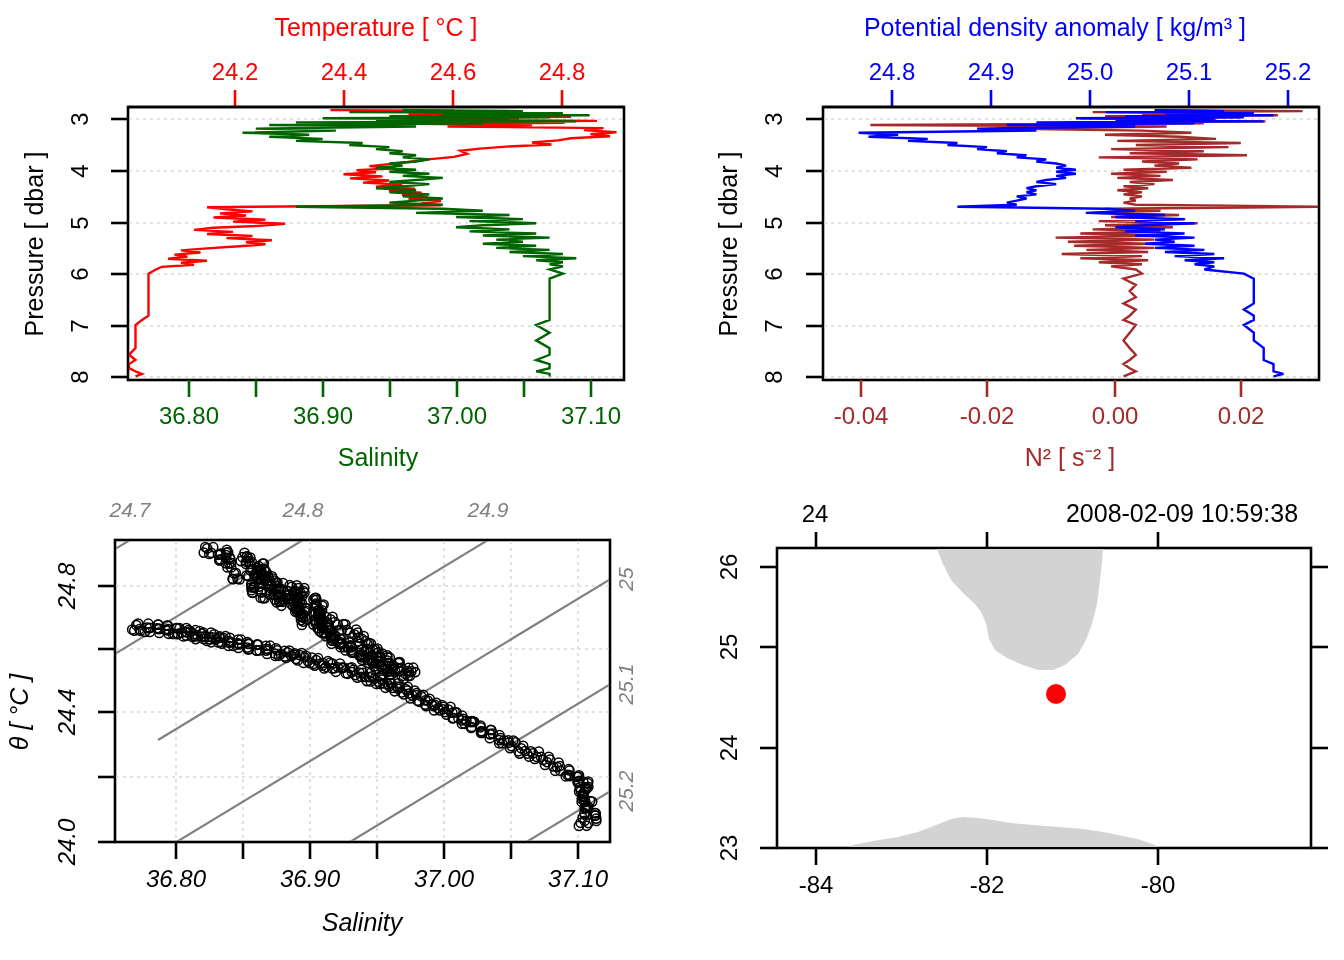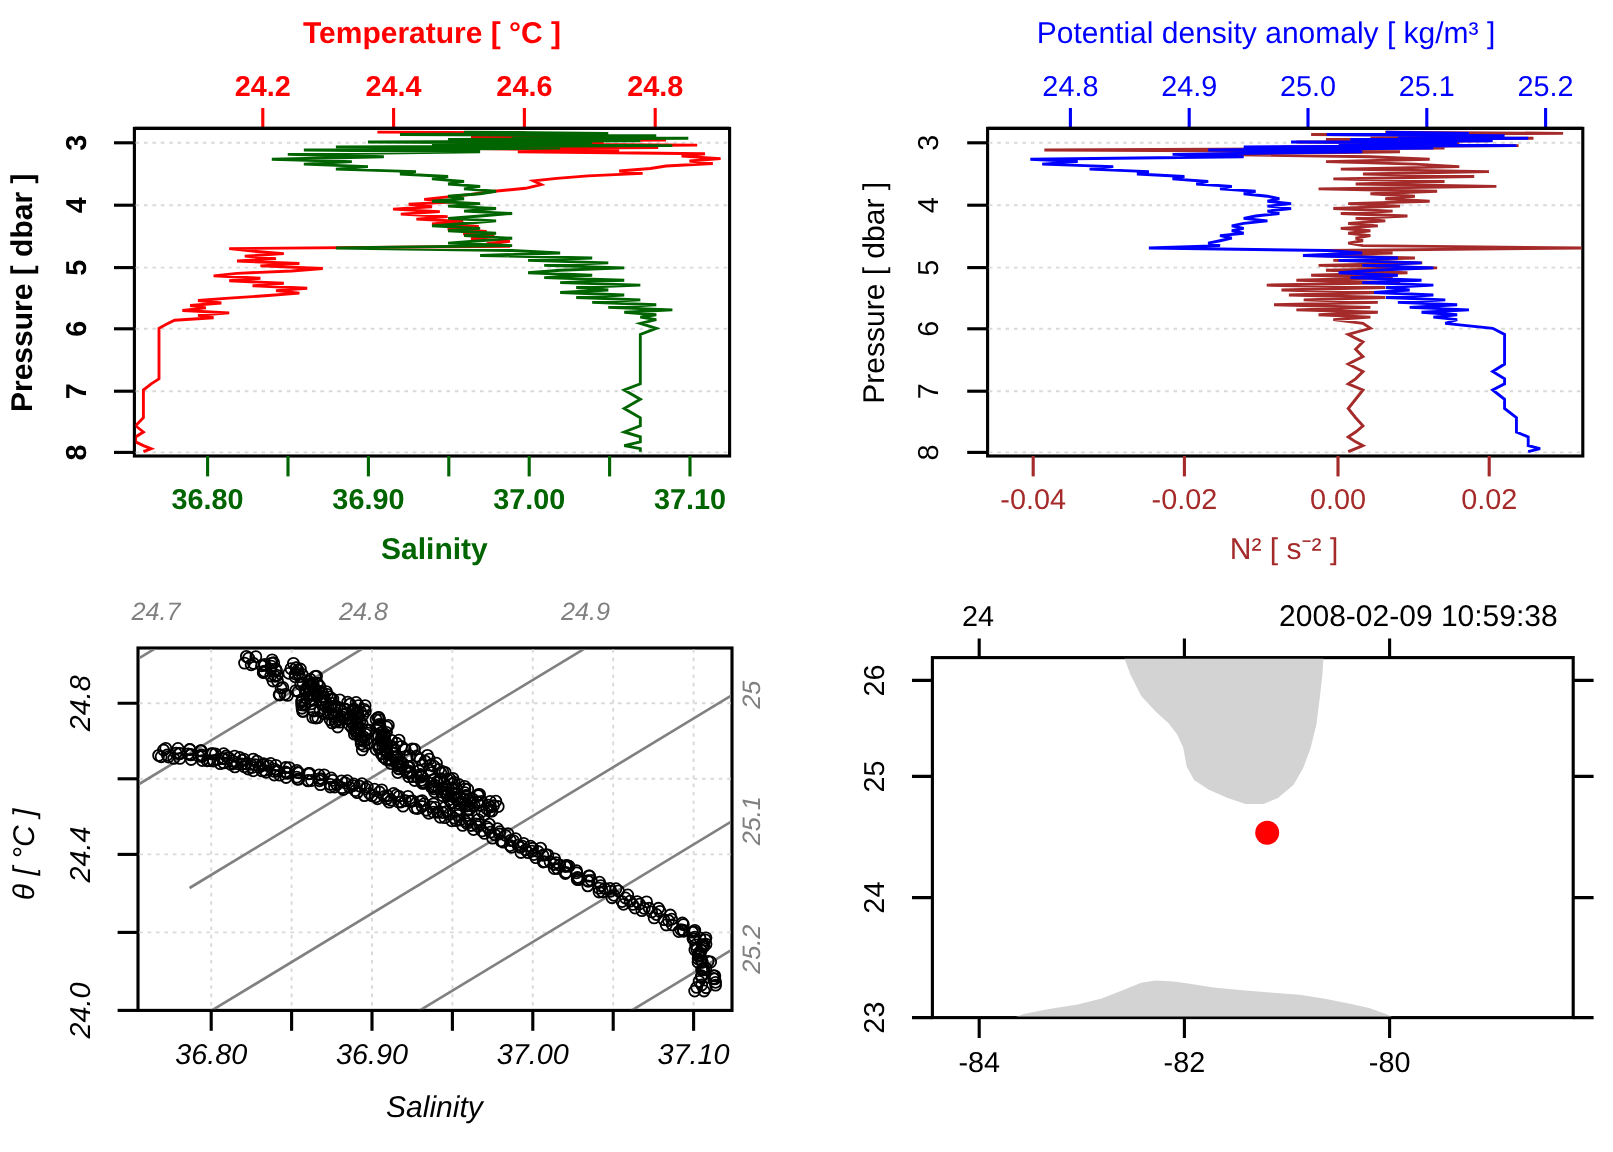--- a/index.html
+++ b/index.html
@@ -7,21 +7,21 @@
   #root{position:relative;width:1344px;height:960px;overflow:hidden;}
   .panel{position:absolute;}
   svg{display:block;}
   text{font-family:"Liberation Sans",sans-serif;}
 </style>
 </head>
 <body>
 
 <div id="root">
 
-  <div class="panel" style="left:0;top:0;width:672px;height:480px;font-weight:bold;">
+  <div class="panel" style="left:16px;top:0;width:672px;height:480px;">
     <svg width="672" height="480" viewBox="0 0 672 480">
 
       <text x="360" y="36" text-anchor="middle" font-size="25" fill="#FF0000">Temperature [ °C ]</text>
 
       <g font-size="24" fill="#FF0000" text-anchor="middle">
         <text x="219" y="80">24.2</text>
         <text x="328" y="80">24.4</text>
         <text x="437" y="80">24.6</text>
         <text x="546" y="80">24.8</text>
       </g>

